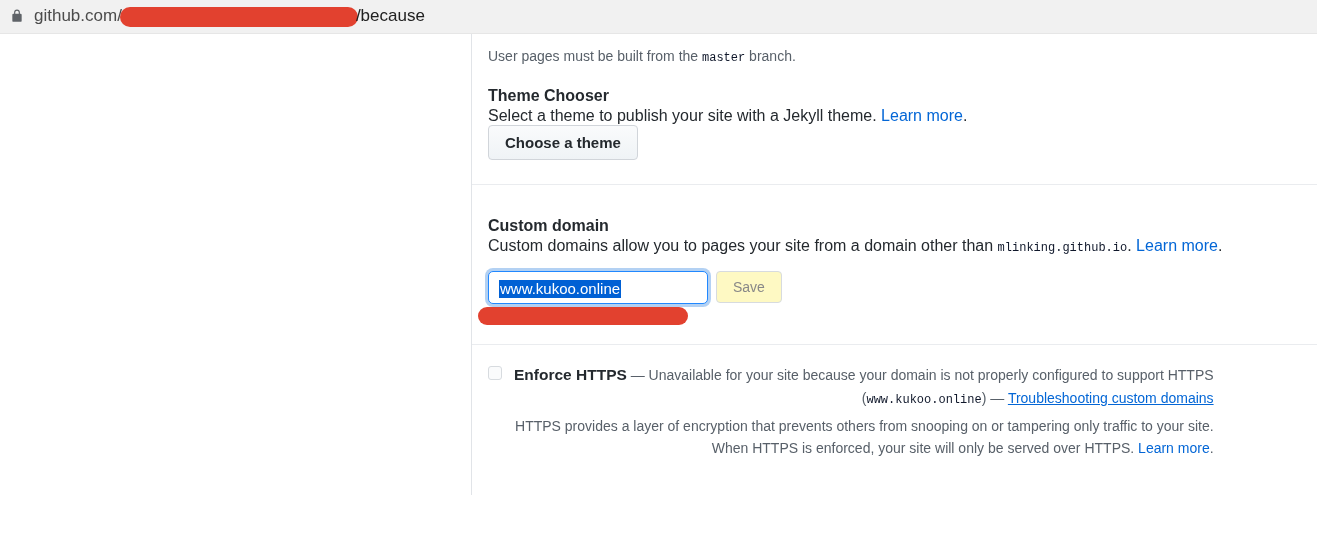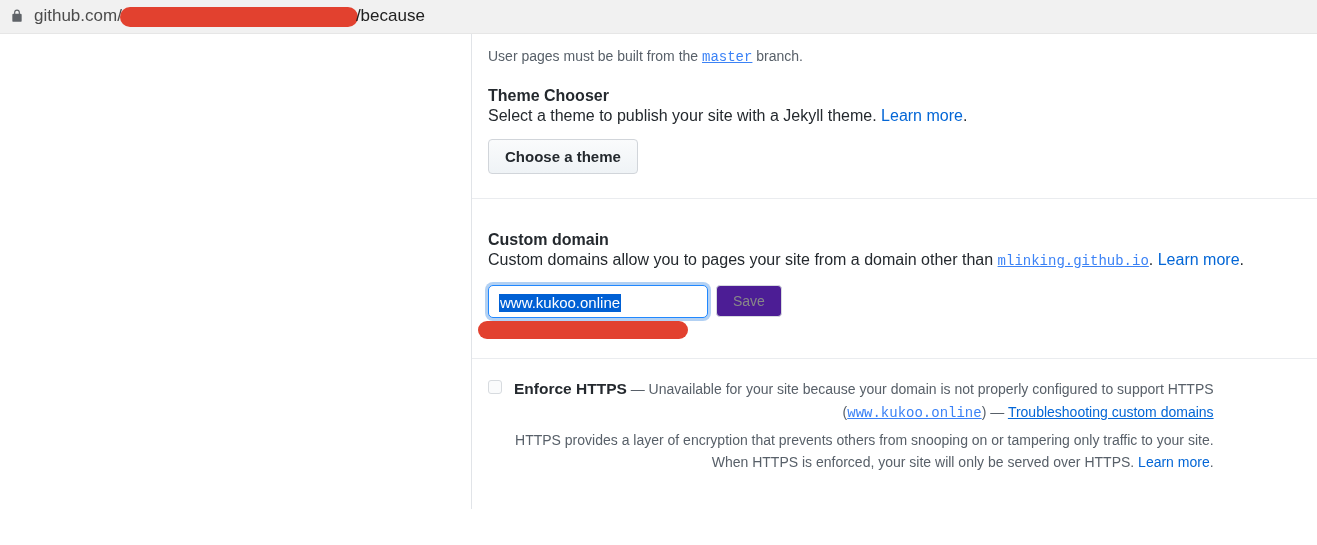--- a/index.html
+++ b/index.html
@@ -44,54 +44,52 @@
     .content-col {
       border-left: 1px solid #e1e4e8;
       padding: 0 0 24px 0;
       width: 846px;
     }
     .section-inner { padding: 14px 16px 24px 16px; }
     .section-divider { border-top: 1px solid #eaecef; }
     .note-text { color: #586069; font-size: 14px; }
     code.inline {
       font-family: SFMono-Regular, Consolas, "Liberation Mono", Menlo, monospace;
-      font-size: 14px;
-      color: #3b82f6;
-      text-decoration: underline;
+      font-size: 12px;
+      color: #0f172a;
     }
     .subhead {
       font-size: 16px;
       font-weight: 600;
       color: #24292e;
       margin-bottom: 2px;
     }
     .desc {
       font-size: 16px;
       color: #24292e;
-      margin-bottom: 14px;
     }
     a.link { color: #0366d6; text-decoration: none; }
     a.link.ul { text-decoration: underline; }
     .btn {
       display: inline-block;
       padding: 8px 16px;
       font-size: 15px;
       font-weight: 600;
       color: #24292e;
       background: linear-gradient(#fafbfc, #eff3f6);
       border: 1px solid #d1d5da;
       border-radius: 4px;
       cursor: pointer;
     }
     .btn-save {
       display: inline-block;
       padding: 7px 16px;
       font-size: 14px;
       color: #888;
-      background: #4c1d95;
+      background: #fef9c3;
       border: 1px solid #d7dbdf;
       border-radius: 4px;
       cursor: pointer;
       vertical-align: top;
       margin-left: 8px;
     }
     .domain-row { display: flex; align-items: center; position: relative; }
     .domain-input-wrap { position: relative; }
     .domain-input {
       width: 220px;

